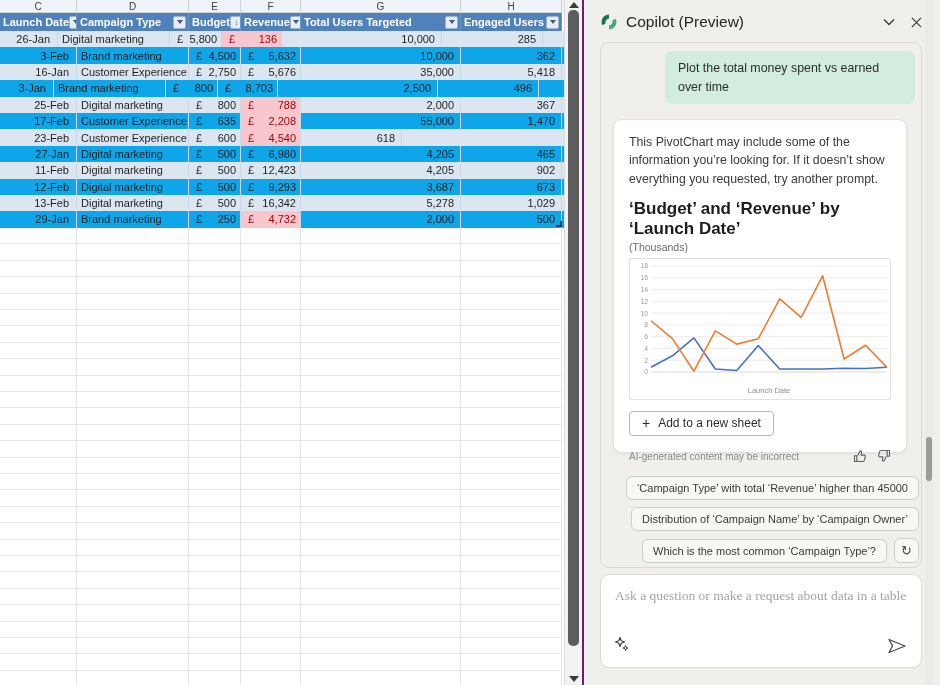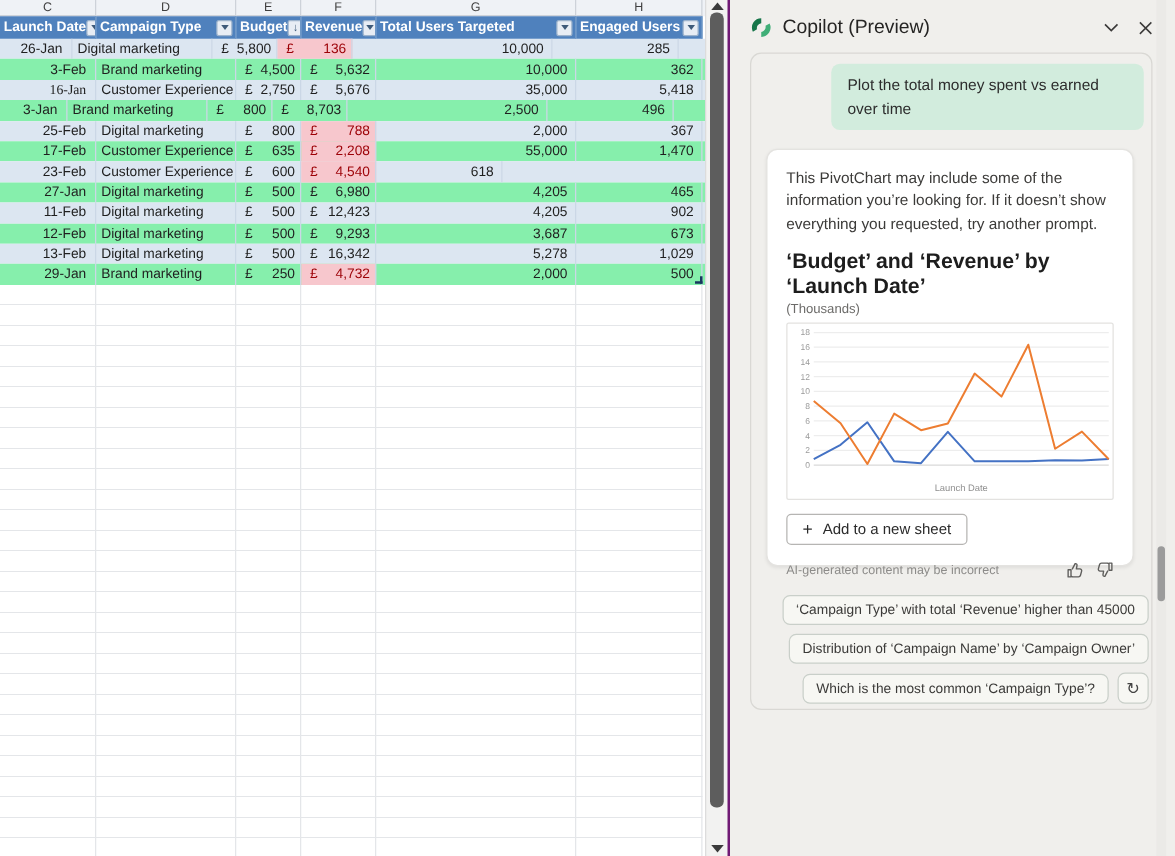--- a/index.html
+++ b/index.html
@@ -15,21 +15,21 @@
                  font-size: 10px; color: #3f3f3f; flex: none; }
   .thead { display: flex; height: 18px; }
   .hcell { background: #4F81BD; color: #fff; font-weight: bold; font-size: 11px;
            display: flex; align-items: center; justify-content: space-between;
            padding: 0 2px 0 3px; border-right: 1px solid #6E97C6; flex: none; white-space: nowrap; overflow: hidden; }
   .hbtn { width: 13px; height: 13px; background: #E8EDF4; border: 1px solid #9DB3CC; border-radius: 2px;
           display: flex; align-items: center; justify-content: center; flex: none; cursor: pointer; }
   .tri { width: 0; height: 0; border-left: 3px solid transparent; border-right: 3px solid transparent;
          border-top: 4px solid #3E5A79; }
   .sortglyph { font-size: 9px; font-weight: bold; color: #3E5A79; line-height: 1; }
-  .trow { display: flex; height: 16.4px; font-size: 11px; color: #1f1f1f; background: #86efac; }
+  .trow { display: flex; height: 16.4px; font-size: 11px; color: #1f1f1f; background: #0ea5e9; }
   .trow.stripe { background: #DCE6F1; }
   .cell { display: flex; align-items: center; border-right: 1px solid #CBD7E6; flex: none; overflow: hidden; }
   .c-date { justify-content: flex-end; padding-right: 7px; }
   .c-txt  { padding-left: 4px; }
   .c-num  { justify-content: flex-end; padding-right: 6px; }
   .c-cur  { justify-content: space-between; padding: 0 4px 0 7px; }
   .c-cur.pink { background: #F7C7CD; color: #9C0006; }
   #empty-grid { position: absolute; left: 0; top: 228px; width: 562px; height: 457px;
     background: repeating-linear-gradient(to bottom, transparent 0px, transparent 15.4px, #E4E6E9 15.4px, #E4E6E9 16.4px); }
   .vline { position: absolute; top: 0; bottom: 0; width: 1px; background: #E4E6E9; }
@@ -168,21 +168,21 @@
             <div>4,500</div>
           </div>
           <div class="cell c-cur" style="width: 60px;">
             <div>£</div>
             <div>5,632</div>
           </div>
           <div class="cell c-num" style="width: 160px;">10,000</div>
           <div class="cell c-num" style="width: 101px;">362</div>
         </div>
         <div class="trow stripe">
-          <div class="cell c-date" style="width: 77px; font-family: Liberation Serif, serif;">16-Jan</div>
+          <div class="cell c-date" style="width: 77px;">16-Jan</div>
           <div class="cell c-txt" style="width: 112px;">Customer Experience</div>
           <div class="cell c-cur" style="width: 52px;">
             <div>£</div>
             <div>2,750</div>
           </div>
           <div class="cell c-cur" style="width: 60px;">
             <div>£</div>
             <div>5,676</div>
           </div>
           <div class="cell c-num" style="width: 160px;">35,000</div>
@@ -410,17 +410,31 @@
       <div class="pills" id="pills">
           <div class="pill">‘Campaign Type’ with total ‘Revenue’ higher than 45000</div>
           <div class="pill">Distribution of ‘Campaign Name’ by ‘Campaign Owner’</div>
           <div class="pill-row">
             <div class="pill">Which is the most common ‘Campaign Type’?</div>
             <div class="refresh-btn">↻</div>
           </div>
         </div>
     </div>
 
+    <div class="input-card">
+      <div class="placeholder">Ask a question or make a request about data in a table</div>
+      <span class="sparkle">
+        <svg width="16" height="16" viewBox="0 0 16 16">
+          <path d="M6 1.5 L7.2 4.8 L10.5 6 L7.2 7.2 L6 10.5 L4.8 7.2 L1.5 6 L4.8 4.8 Z" fill="none" stroke="#3C3C3A" stroke-width="1.1" stroke-linejoin="round"></path>
+          <path d="M11.5 9.5 L12.2 11.3 L14 12 L12.2 12.7 L11.5 14.5 L10.8 12.7 L9 12 L10.8 11.3 Z" fill="none" stroke="#3C3C3A" stroke-width="1" stroke-linejoin="round"></path>
+        </svg>
+      </span>
+      <button class="send">
+        <svg width="20" height="16" viewBox="0 0 20 16">
+            <path d="M2 1.5 L18 8 L2 14.5 L5.5 8 Z" fill="none" stroke="#4A4A48" stroke-width="1.3" stroke-linejoin="round"></path>
+          </svg>
+      </button>
+    </div>
 
     <div class="panel-track"></div>
     <div class="panel-thumb"></div>
   </div>
 </div>
 
 </body></html>

